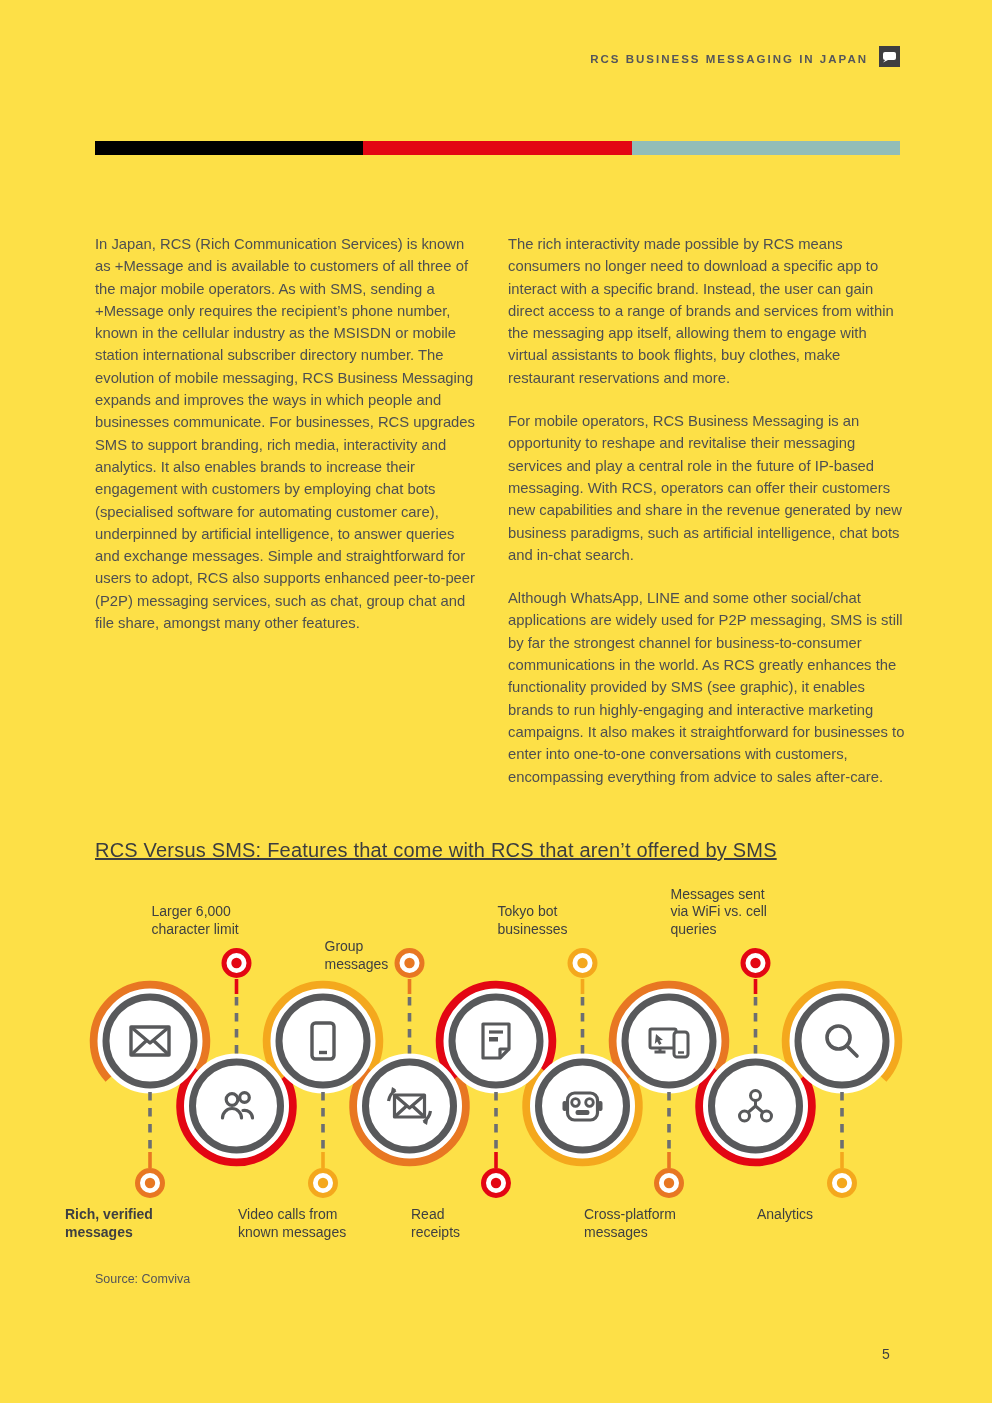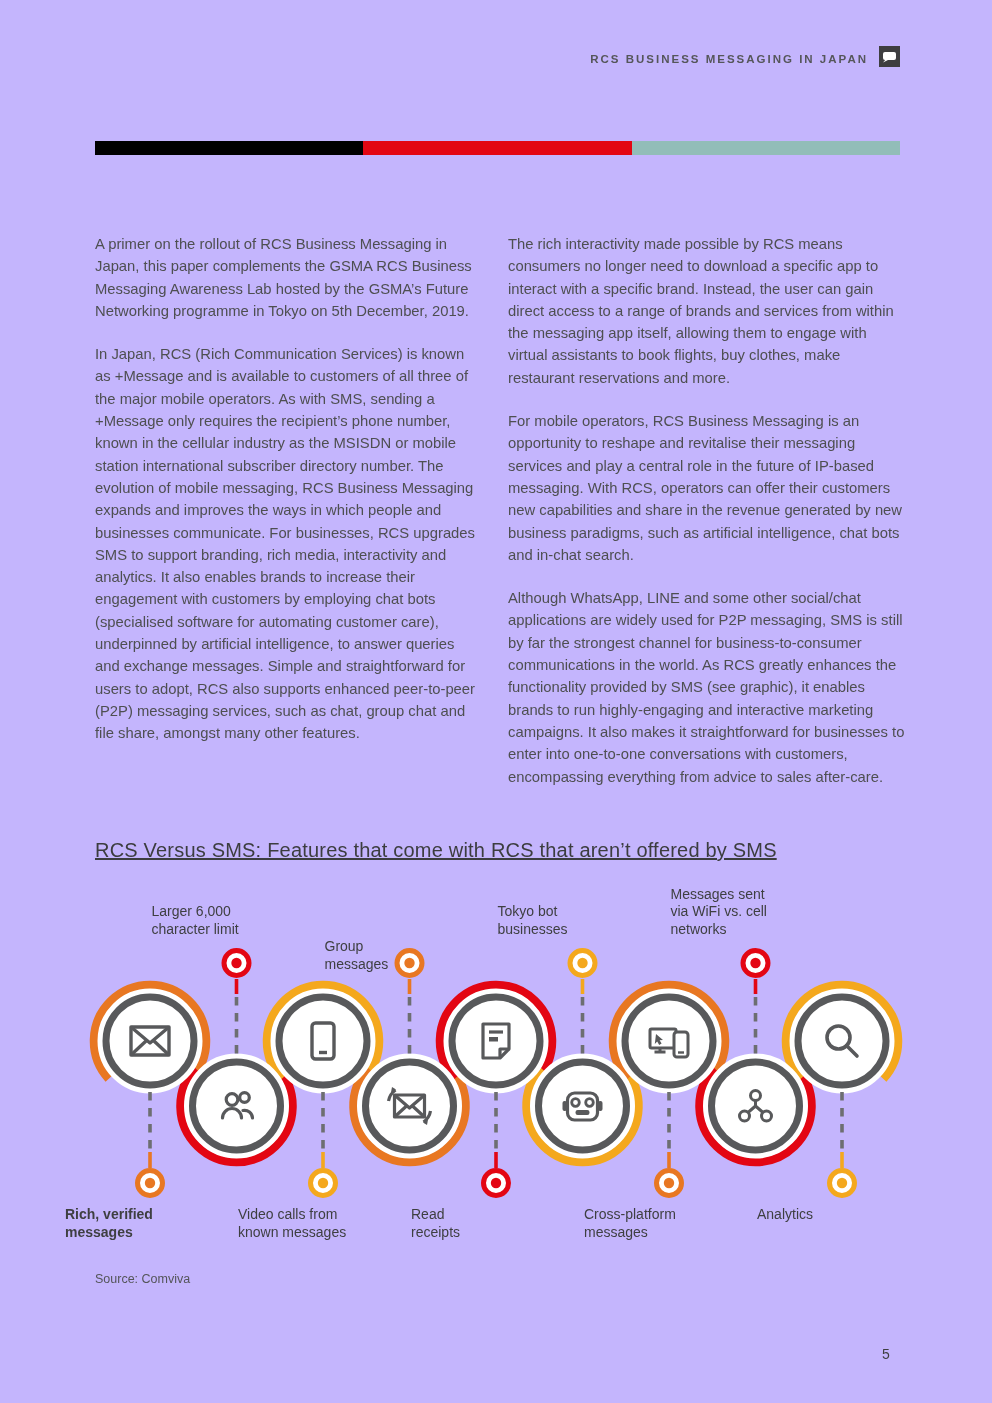--- a/index.html
+++ b/index.html
@@ -1,16 +1,16 @@
 <!DOCTYPE html>
 <html><head>
 <meta charset="utf-8">
 <style>
   html,body{margin:0;padding:0;background:#ffffff;}
-  .page{position:relative;width:992px;height:1403px;background:#c4b5fd;overflow:hidden;
+  .page{position:relative;width:992px;height:1403px;background:#fde047;overflow:hidden;
         font-family:"Liberation Sans", sans-serif;}
   .header{position:absolute;top:46px;right:92px;display:flex;align-items:center;gap:11px;}
   .header-title{font-size:11.5px;letter-spacing:2px;color:#55565a;font-weight:700;}
   .accent-bar{position:absolute;left:95px;top:141px;width:805px;height:14px;display:flex;}
   .accent-seg{flex:1;height:100%;}
   .col{position:absolute;top:233px;font-size:14.8px;line-height:22.3px;color:#4e4f51;}
   .col-left{left:95px;width:386px;}
   .col-right{left:508px;width:402px;}
   .col p{margin:0 0 21px 0;}
   .fig-title{position:absolute;left:95px;top:839px;font-size:20px;color:#3c3d3f;letter-spacing:0.2px;text-decoration:underline;}
@@ -36,21 +36,20 @@
     </span>
   </div>
 
   <div class="accent-bar">
       <div class="accent-seg" style="background: rgb(0, 0, 0);"></div>
       <div class="accent-seg" style="background: rgb(227, 6, 19);"></div>
       <div class="accent-seg" style="background: rgb(146, 189, 184);"></div>
     </div>
 
   <div class="col col-left">
-    <p>A primer on the rollout of RCS Business Messaging in Japan, this paper complements the GSMA RCS Business Messaging Awareness Lab hosted by the GSMA’s Future Networking programme in Tokyo on 5th December, 2019.</p>
     <p>In Japan, RCS (Rich Communication Services) is known as +Message and is available to customers of all three of the major mobile operators. As with SMS, sending a +Message only requires the recipient’s phone number, known in the cellular industry as the MSISDN or mobile station international subscriber directory number. The evolution of mobile messaging, RCS Business Messaging expands and improves the ways in which people and businesses communicate. For businesses, RCS upgrades SMS to support branding, rich media, interactivity and analytics. It also enables brands to increase their engagement with customers by employing chat bots (specialised software for automating customer care), underpinned by artificial intelligence, to answer queries and exchange messages. Simple and straightforward for users to adopt, RCS also supports enhanced peer-to-peer (P2P) messaging services, such as chat, group chat and file share, amongst many other features.</p>
   </div>
   <div class="col col-right">
     <p>The rich interactivity made possible by RCS means consumers no longer need to download a specific app to interact with a specific brand. Instead, the user can gain direct access to a range of brands and services from within the messaging app itself, allowing them to engage with virtual assistants to book flights, buy clothes, make restaurant reservations and more.</p>
     <p>For mobile operators, RCS Business Messaging is an opportunity to reshape and revitalise their messaging services and play a central role in the future of IP-based messaging. With RCS, operators can offer their customers new capabilities and share in the revenue generated by new business paradigms, such as artificial intelligence, chat bots and in-chat search.</p>
     <p>Although WhatsApp, LINE and some other social/chat applications are widely used for P2P messaging, SMS is still by far the strongest channel for business-to-consumer communications in the world. As RCS greatly enhances the functionality provided by SMS (see graphic), it enables brands to run highly-engaging and interactive marketing campaigns. It also makes it straightforward for businesses to enter into one-to-one conversations with customers, encompassing everything from advice to sales after-care.</p>
   </div>
 
   <div class="fig-title">RCS Versus SMS: Features that come with RCS that aren’t offered by SMS</div>
   <div id="fig-canvas">
@@ -255,21 +254,21 @@
         <span>Tokyo bot</span>
         <span>businesses</span>
       </div>
       <div class="fig-label" style="left: 584px; top: 1206px;">
         <span>Cross-platform</span>
         <span>messages</span>
       </div>
       <div class="fig-label" style="left: 670.5px; top: 885.5px;">
         <span>Messages sent</span>
         <span>via WiFi vs. cell</span>
-        <span>networks</span>
+        <span>queries</span>
       </div>
       <div class="fig-label" style="left: 757px; top: 1206px;">
         <span>Analytics</span>
       </div>
     </div>
 
   <div class="source">Source: Comviva</div>
   <div class="pageno">5</div>
 </div>
 

